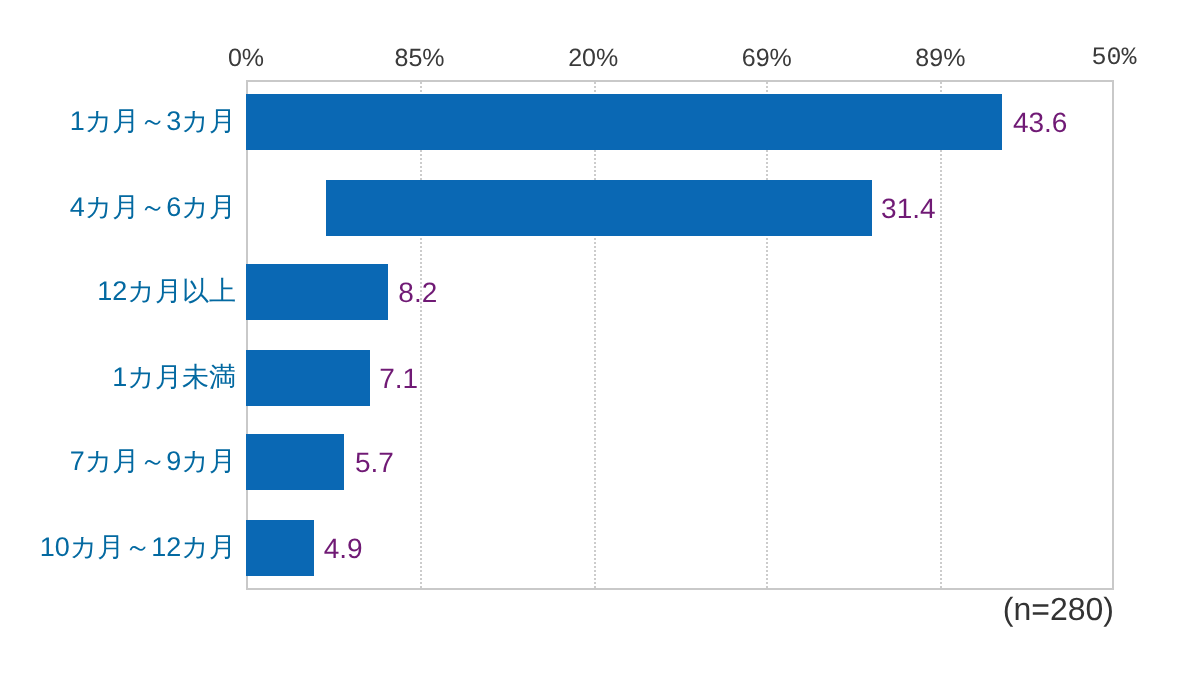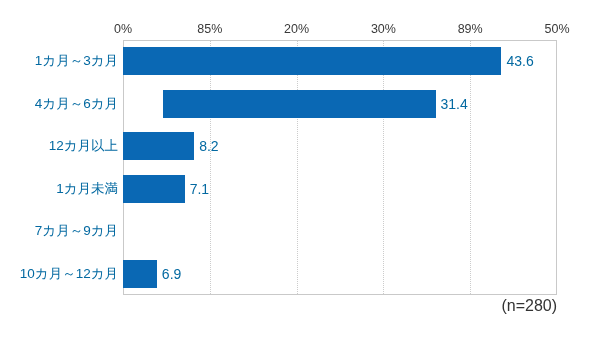--- a/index.html
+++ b/index.html
@@ -76,21 +76,21 @@
     top: 0;
     height: 28px;
     background: #0a68b4;
   }
   .bar-value {
     position: absolute;
     top: 0;
     height: 28px;
     line-height: 28px;
     font-size: 14px;
-    color: #0369a1;
+    color: #701a75;
     white-space: nowrap;
     padding-left: 5px;
   }
 
   
   #category-labels {
     position: absolute;
     left: 0;
     top: 40px;
     width: 118px;
@@ -121,23 +121,23 @@
 </style>
 </head>
 <body>
 
 <div id="chart-root">
 
   <div id="x-axis-labels">
       <div class="x-tick-label" style="left: 0px;">0%</div>
       <div class="x-tick-label" style="left: 86.8px;">85%</div>
       <div class="x-tick-label" style="left: 173.6px;">20%</div>
-      <div class="x-tick-label" style="left: 260.4px;">30%</div>
+      <div class="x-tick-label" style="left: 260.4px;">69%</div>
       <div class="x-tick-label" style="left: 347.2px;">89%</div>
-      <div class="x-tick-label" style="left: 434px;">50%</div>
+      <div class="x-tick-label" style="left: 434px; font-family: Liberation Mono, monospace;">50%</div>
     </div>
 
   <div id="plot-frame">
       <div class="gridline" style="left: 85.8px; border-left-color: rgb(204, 204, 204);"></div>
       <div class="gridline" style="left: 172.6px; border-left-color: rgb(204, 204, 204);"></div>
       <div class="gridline" style="left: 259.4px; border-left-color: rgb(204, 204, 204);"></div>
       <div class="gridline" style="left: 346.2px; border-left-color: rgb(204, 204, 204);"></div>
     </div>
 
   <div id="bars-layer">
@@ -150,23 +150,27 @@
         <div class="bar-value" style="left: 272.552px;">31.4</div>
       </div>
       <div class="bar-row" style="top: 92px;">
         <div class="bar" style="width: 71.176px; background: rgb(10, 104, 180);"></div>
         <div class="bar-value" style="left: 71.176px;">8.2</div>
       </div>
       <div class="bar-row" style="top: 135px; padding-left: 12px;">
         <div class="bar" style="width: 61.628px; background: rgb(10, 104, 180);"></div>
         <div class="bar-value" style="left: 61.628px;">7.1</div>
       </div>
+      <div class="bar-row" style="top: 177px;">
+        <div class="bar" style="width: 49.476px; background: rgb(10, 104, 180);"></div>
+        <div class="bar-value" style="left: 49.476px;">5.7</div>
+      </div>
       <div class="bar-row" style="top: 220px;">
         <div class="bar" style="width: 33.852px; background: rgb(10, 104, 180);"></div>
-        <div class="bar-value" style="left: 33.852px;">6.9</div>
+        <div class="bar-value" style="left: 33.852px;">4.9</div>
       </div>
     </div>
 
   <div id="category-labels">
       <div class="cat-label" style="top: 7px;">1カ月～3カ月</div>
       <div class="cat-label" style="top: 50px;">4カ月～6カ月</div>
       <div class="cat-label" style="top: 92px;">12カ月以上</div>
       <div class="cat-label" style="top: 135px; margin-left: 40px;">1カ月未満</div>
       <div class="cat-label" style="top: 177px;">7カ月～9カ月</div>
       <div class="cat-label" style="top: 220px;">10カ月～12カ月</div>

